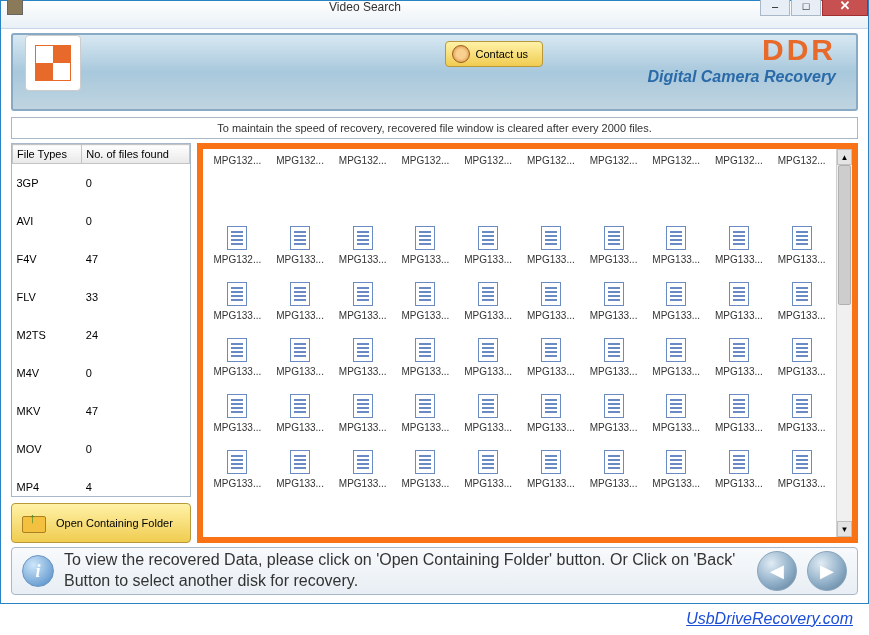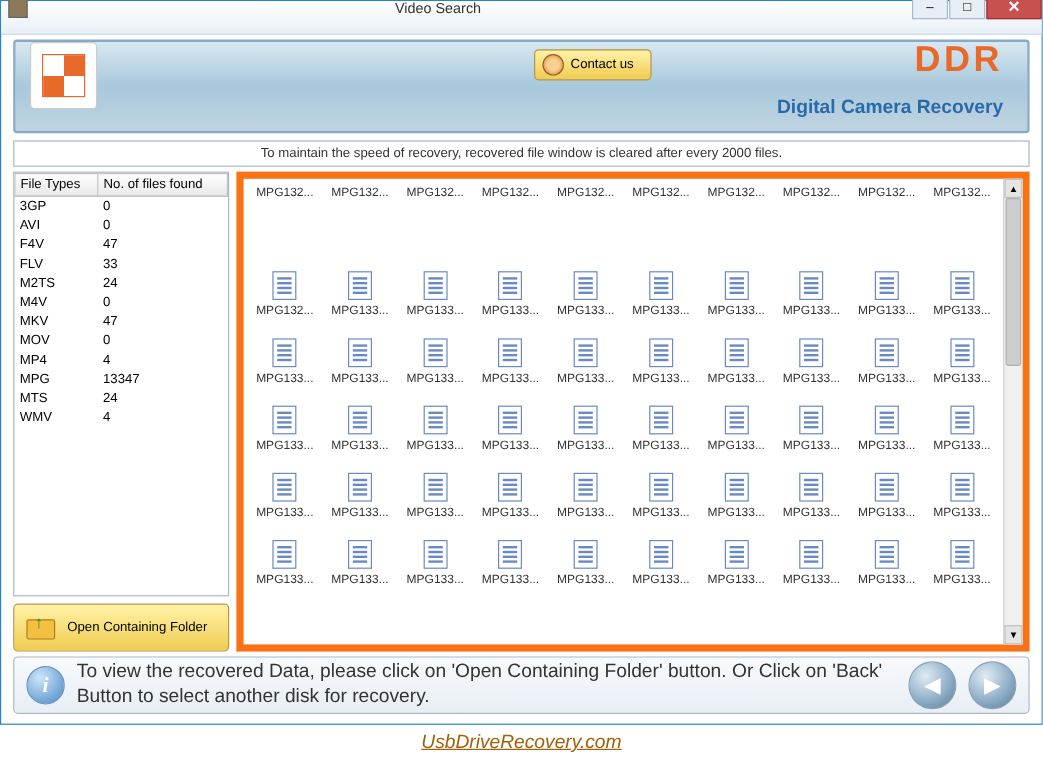--- a/index.html
+++ b/index.html
@@ -11,47 +11,47 @@
 .win-controls { display: flex; height: 22px; }
 .win-btn { width: 30px; height: 20px; border: 1px solid #a8b8c8; background: #e8eef5; margin-left: 1px; display: flex; align-items: center; justify-content: center; font-size: 11px; cursor: pointer; }
 .win-btn.close { width: 46px; background: #c75050; border-color: #a03030; color: #fff; font-size: 13px; font-weight: bold; }
 .banner { height: 78px; background: linear-gradient(#d8e8f2, #a8c8dc 50%, #c0d4e0); border: 2px solid #88aac4; margin: 4px 10px 0 10px; position: relative; display: flex; align-items: flex-start; padding: 0 12px; border-radius: 3px; }
 .banner-logo { width: 56px; height: 56px; background: #fff; border: 1px solid #ccc; border-radius: 4px; display: flex; align-items: center; justify-content: center; }
 .banner-logo-inner { width: 36px; height: 36px; background: repeating-conic-gradient(#e86a2a 0 25%, #fff 0 50%); border: 1px solid #e86a2a; }
 .contact-btn { position: absolute; left: 50%; top: 6px; transform: translateX(10px); height: 26px; padding: 0 14px 0 6px; background: linear-gradient(#fff2a8, #f0cc50); border: 1px solid #b8983a; border-radius: 4px; display: flex; align-items: center; gap: 6px; cursor: pointer; }
 .contact-btn .avatar { width: 18px; height: 18px; border-radius: 50%; background: radial-gradient(#f8d090 40%, #d88030); border: 1px solid #986020; }
 .brand-area { margin-left: auto; text-align: right; padding-right: 8px; }
 .brand-logo { font-size: 30px; font-weight: 900; color: #e86a2a; letter-spacing: 3px; line-height: 1; font-family: Liberation Sans, sans-serif; }
-.brand-sub { font-size: 16px; color: #2a6aa8; font-weight: 600; margin-top: 16px; }
+.brand-sub { font-size: 16px; color: #2a6aa8; font-weight: 600; margin-top: 3px; font-style: italic; }
 .notice-bar { margin: 6px 10px 0 10px; border: 1px solid #a8b8c8; padding: 4px; text-align: center; font-size: 11px; color: #333; }
 .main-area { flex: 1; display: flex; margin: 4px 10px 4px 10px; gap: 6px; min-height: 0; border-radius: 10px; }
 .left-col { width: 180px; display: flex; flex-direction: column; }
 .file-table { border: 1px solid #a8b8c8; flex: 1; background: #fff; overflow: hidden; }
 .file-table table { width: 100%; border-collapse: collapse; }
 .file-table th { background: linear-gradient(#fefefe, #e8e8e8); border: 1px solid #c4c4c4; font-size: 11px; font-weight: normal; padding: 3px 4px; text-align: left; }
-.file-table td { font-size: 11px; padding: 2px 4px; }
+.file-table td { font-size: 11px; padding: 13px 4px; }
 .open-folder { margin-top: 6px; height: 40px; background: linear-gradient(#fff2a8, #f0cc50); border: 1px solid #b8983a; border-radius: 4px; display: flex; align-items: center; gap: 10px; padding: 16px 10px; cursor: pointer; }
 .folder-icon { width: 24px; height: 20px; position: relative; }
 .folder-icon::before { content: ""; position: absolute; inset: 3px 0 0 0; background: #f4c040; border: 1px solid #aa8020; border-radius: 2px; }
 .folder-icon::after { content: "↑"; position: absolute; left: 7px; top: -3px; color: #3a8a2a; font-weight: bold; font-size: 14px; }
 .file-grid-wrap { flex: 1; border: 6px solid #f97316; background: #fff; position: relative; display: flex; }
 .file-grid { flex: 1; overflow: hidden; padding: 6px 4px; display: grid; grid-template-columns: repeat(10, 1fr); grid-auto-rows: 54px; gap: 2px 2px; align-content: start; }
 .file-item { display: flex; flex-direction: column; align-items: center; justify-content: flex-end; gap: 4px; font-size: 10px; color: #333; }
 .file-item.noicon { justify-content: flex-start; }
 .file-icon { width: 20px; height: 24px; background: #fff; border: 1px solid #6a8ac4; position: relative; }
 .file-icon::before { content: ""; position: absolute; left: 3px; right: 3px; top: 4px; height: 2px; background: #6a8ac4; box-shadow: 0 4px 0 #6a8ac4, 0 8px 0 #6a8ac4, 0 12px 0 #6a8ac4; }
 .scrollbar { width: 16px; background: #f0f0f0; border-left: 1px solid #d0d0d0; display: flex; flex-direction: column; }
 .sb-btn { height: 16px; background: #e4e4e4; border: 1px solid #c0c0c0; display: flex; align-items: center; justify-content: center; font-size: 8px; cursor: pointer; }
 .sb-track { flex: 1; position: relative; }
 .sb-thumb { position: absolute; left: 1px; right: 1px; top: 0; height: 140px; background: #cdcdcd; border: 1px solid #b0b0b0; border-radius: 2px; cursor: pointer; }
 .footer { margin: 0 10px 8px 10px; height: 48px; border: 1px solid #a8b8c8; border-radius: 4px; background: linear-gradient(#f8fafc, #e8eef4); display: flex; align-items: center; padding: 0 10px; gap: 10px; }
 .info-icon { width: 32px; height: 32px; border-radius: 50%; background: radial-gradient(circle at 35% 30%, #cde6fa, #4a88c4); display: flex; align-items: center; justify-content: center; color: #fff; font-weight: bold; font-size: 18px; font-style: italic; font-family: Georgia, serif; border: 1px solid #6a94c4; }
 .footer-text { flex: 1; font-size: 16px; color: #333; line-height: 1.3; }
 .nav-btn { width: 40px; height: 40px; border-radius: 50%; background: radial-gradient(circle at 35% 30%, #e0ecf4, #8aaac4 60%, #5a7a94); border: 1px solid #88a4bc; display: flex; align-items: center; justify-content: center; color: #fff; font-size: 18px; cursor: pointer; }
-.site-link { text-align: center; color: #a16207; font-size: 16px; padding: 6px 16px; text-decoration: underline; font-style: italic; }
+.site-link { text-align: right; color: #1d4ed8; font-size: 16px; padding: 6px 16px; text-decoration: underline; font-style: italic; }
 </style>
 </head>
 <body>
 
 <div class="window">
   <div class="titlebar">
     <div class="app-icon"></div>
     <div class="title">Video Search</div>
     <div class="win-controls">
       <div class="win-btn">–</div>

